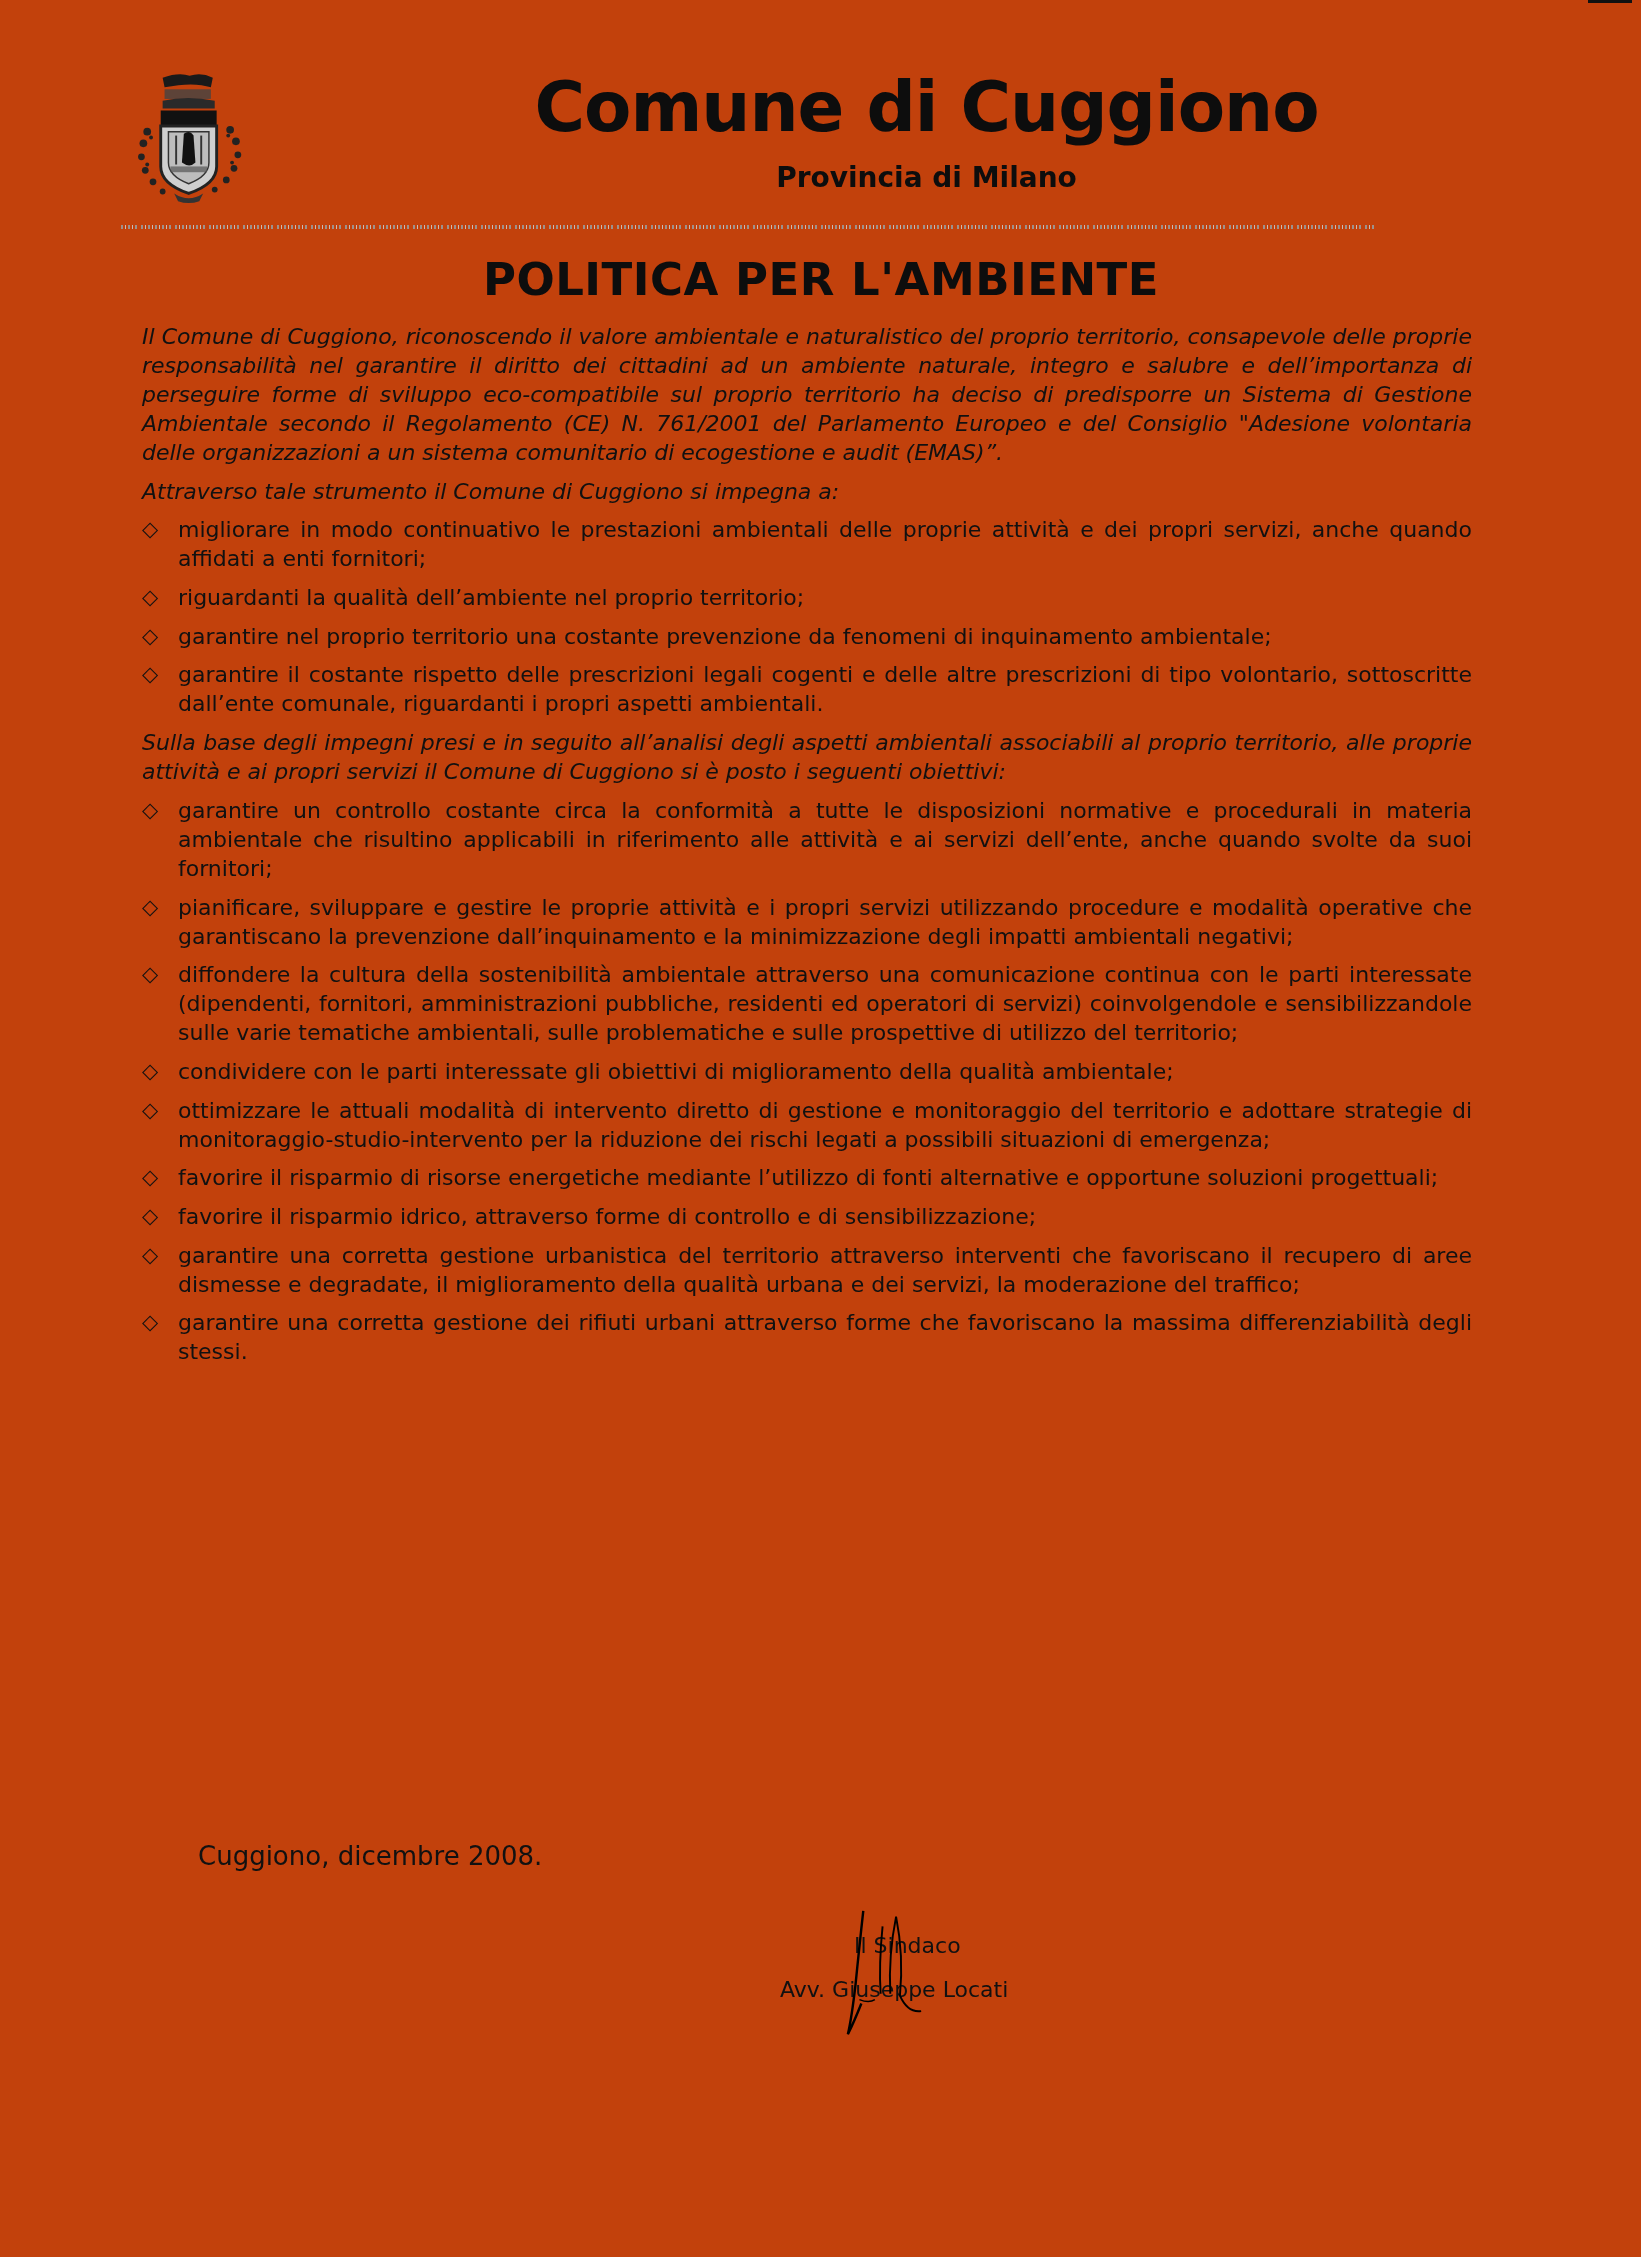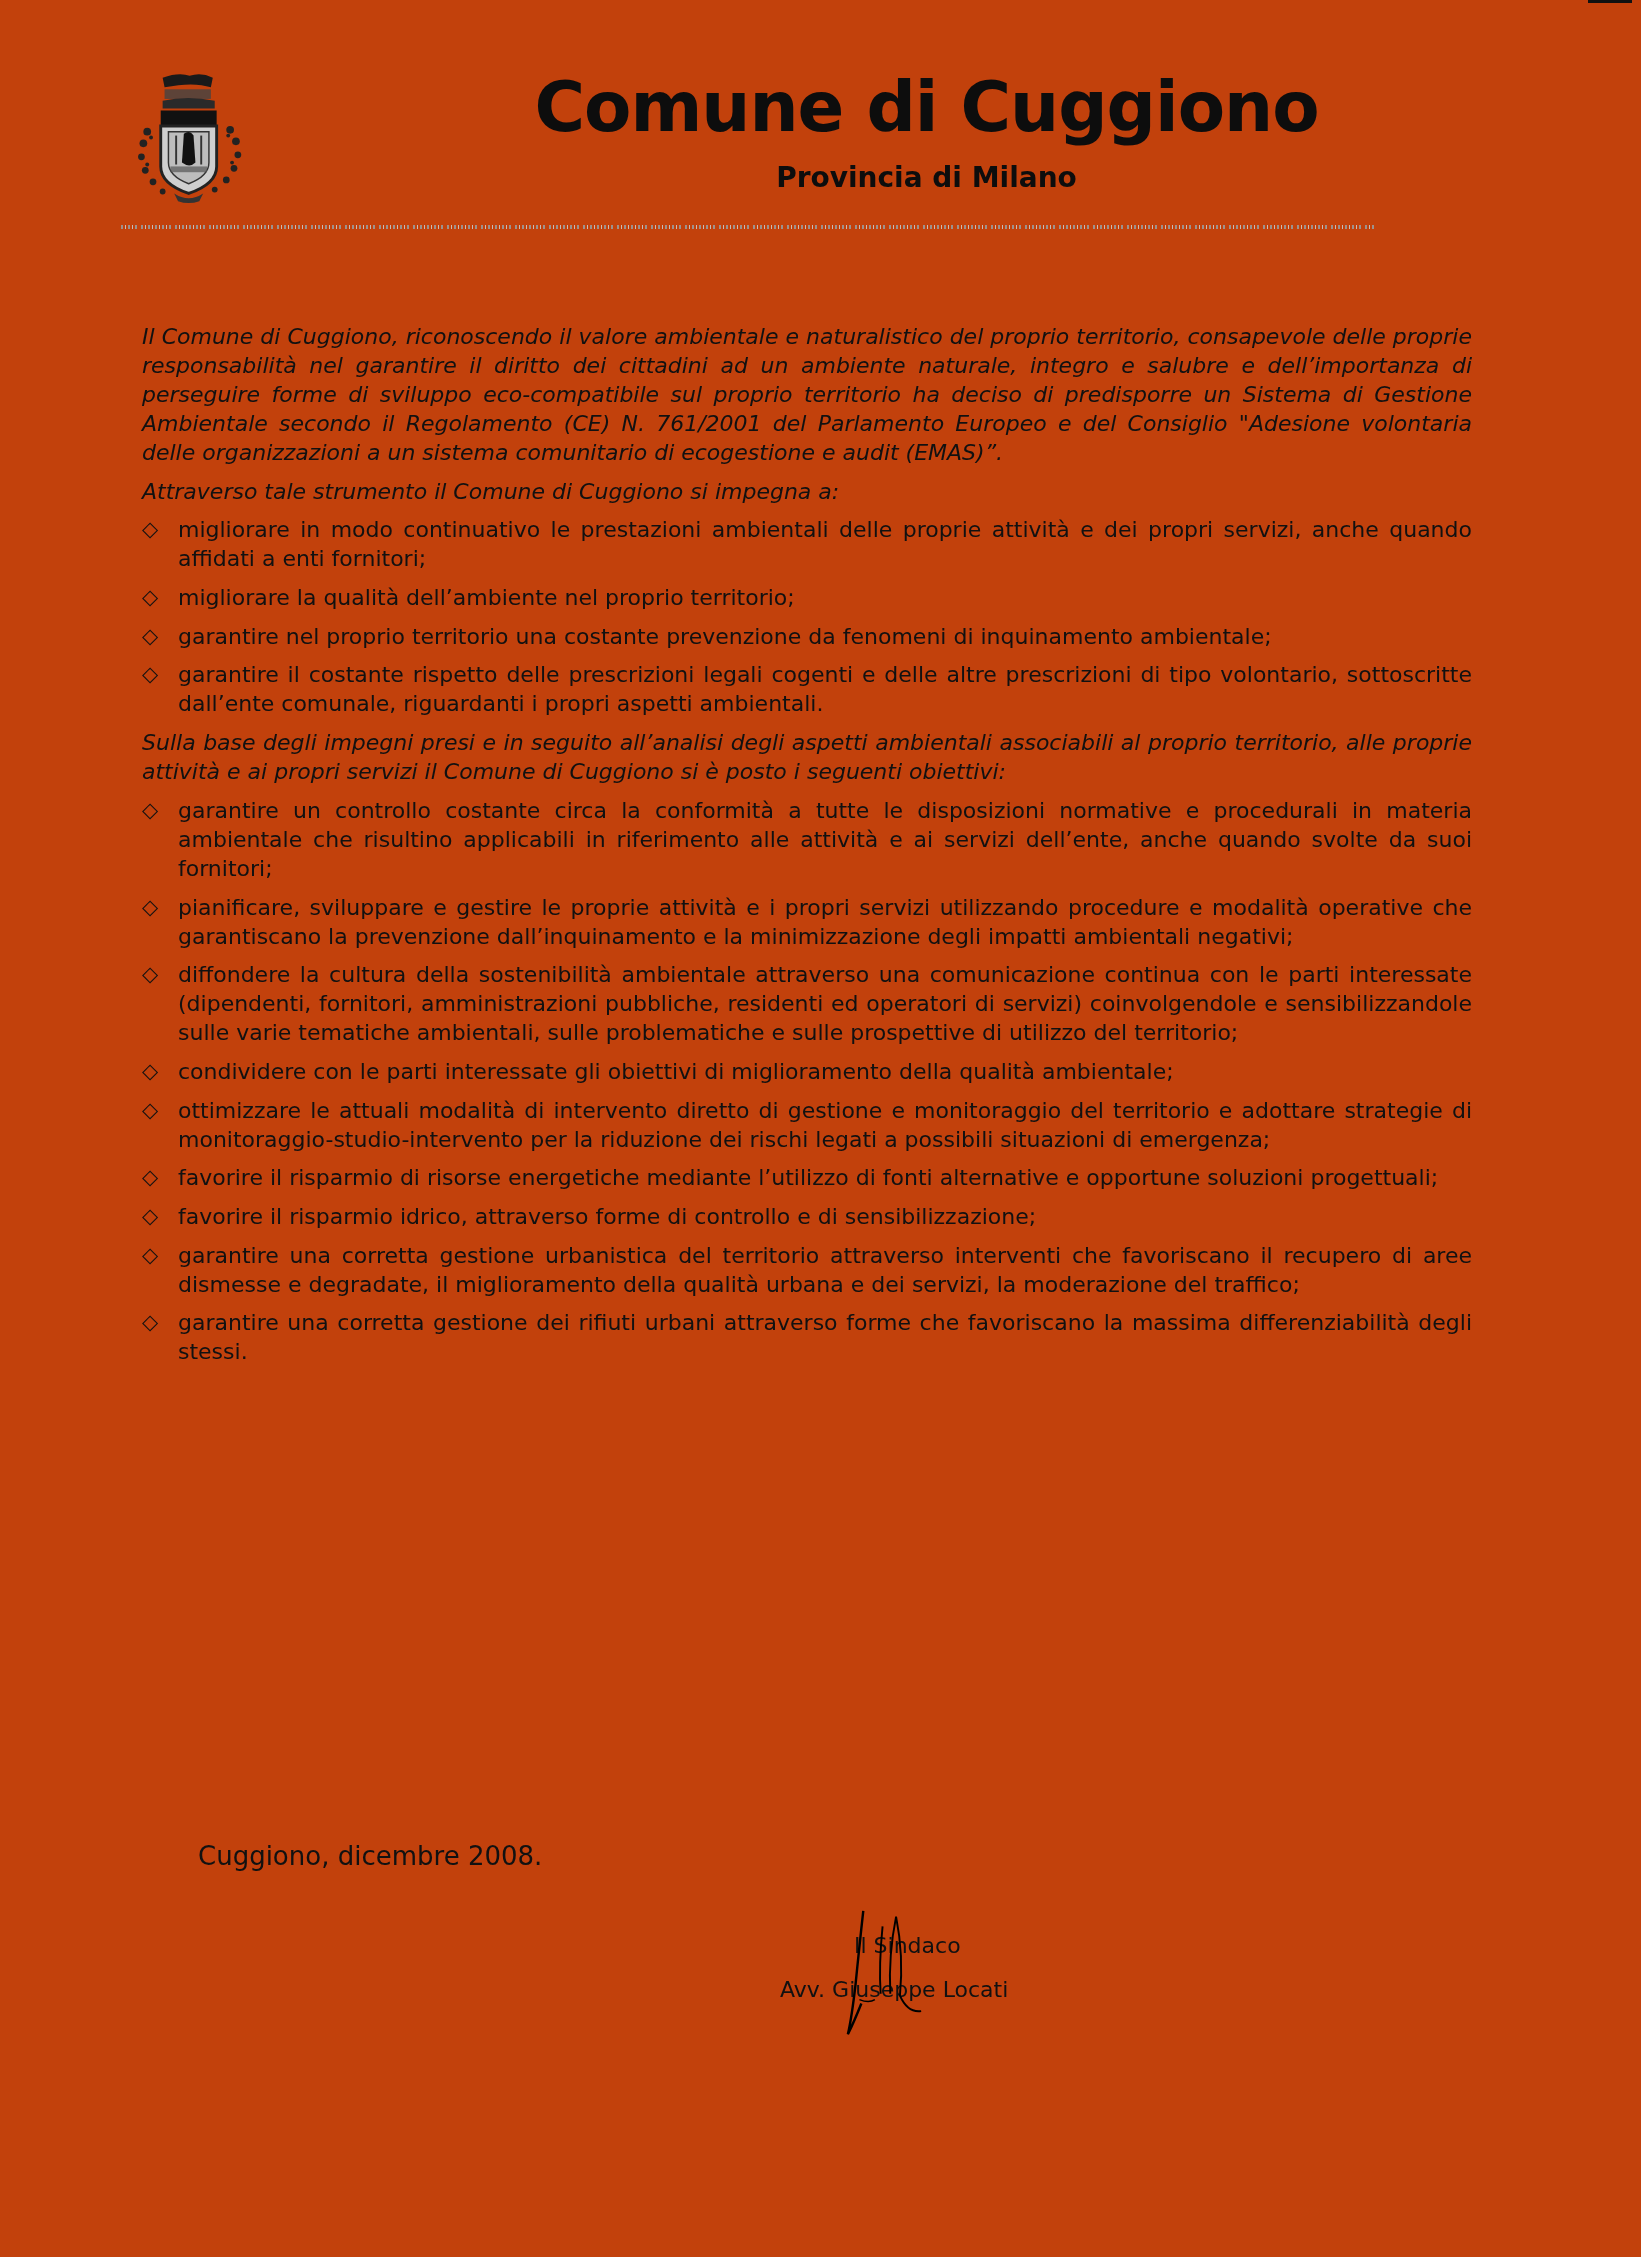--- a/index.html
+++ b/index.html
@@ -79,27 +79,28 @@
     </g>
 
     <path d="M50 128 Q65 138 80 128 L76 136 Q65 140 54 136 Z" fill="#333"></path>
   </svg>
 
   <div class="title">Comune di Cuggiono</div>
   <div class="subtitle">Provincia di Milano</div>
 
   <div class="separator"></div>
 
+  <div class="doc-heading">POLITICA PER L'AMBIENTE</div>
 
   <div class="body">
     <p>Il Comune di Cuggiono, riconoscendo il valore ambientale e naturalistico del proprio territorio, consapevole delle proprie responsabilità nel garantire il diritto dei cittadini ad un ambiente naturale, integro e salubre e dell’importanza di perseguire forme di sviluppo eco-compatibile sul proprio territorio ha deciso di predisporre un Sistema di Gestione Ambientale secondo il Regolamento (CE) N. 761/2001 del Parlamento Europeo e del Consiglio "Adesione volontaria delle organizzazioni a un sistema comunitario di ecogestione e audit (EMAS)”.</p>
     <p>Attraverso tale strumento il Comune di Cuggiono si impegna a:</p>
     <ul>
       <li><span class="bullet">◇</span><span>migliorare in modo continuativo le prestazioni ambientali delle proprie attività e dei propri servizi, anche quando affidati a enti fornitori;</span></li>
-      <li><span class="bullet">◇</span><span>migliorare la qualità dell’ambiente nel proprio territorio;</span></li>
+      <li><span class="bullet">◇</span><span>riguardanti la qualità dell’ambiente nel proprio territorio;</span></li>
       <li><span class="bullet">◇</span><span>garantire nel proprio territorio una costante prevenzione da fenomeni di inquinamento ambientale;</span></li>
       <li><span class="bullet">◇</span><span>garantire il costante rispetto delle prescrizioni legali cogenti e delle altre prescrizioni di tipo volontario, sottoscritte dall’ente comunale, riguardanti i propri aspetti ambientali.</span></li>
     </ul>
     <p>Sulla base degli impegni presi e in seguito all’analisi degli aspetti ambientali associabili al proprio territorio, alle proprie attività e ai propri servizi il Comune di Cuggiono si è posto i seguenti obiettivi:</p>
     <ul>
       <li><span class="bullet">◇</span><span>garantire un controllo costante circa la conformità a tutte le disposizioni normative e procedurali in materia ambientale che  risultino applicabili in riferimento alle attività e ai servizi dell’ente, anche quando svolte da suoi fornitori;</span></li>
       <li><span class="bullet">◇</span><span>pianificare, sviluppare e gestire le proprie attività e i propri servizi utilizzando procedure  e modalità operative che garantiscano la prevenzione dall’inquinamento e la minimizzazione degli impatti ambientali negativi;</span></li>
       <li><span class="bullet">◇</span><span>diffondere la cultura della sostenibilità ambientale attraverso una comunicazione continua con le parti interessate (dipendenti, fornitori, amministrazioni pubbliche, residenti ed operatori di servizi) coinvolgendole e sensibilizzandole sulle varie tematiche ambientali, sulle problematiche e sulle prospettive di utilizzo del territorio;</span></li>
       <li><span class="bullet">◇</span><span>condividere con le parti interessate gli obiettivi di miglioramento della qualità ambientale;</span></li>
       <li><span class="bullet">◇</span><span>ottimizzare le attuali modalità di intervento diretto di gestione e monitoraggio del territorio e adottare strategie di monitoraggio-studio-intervento per la riduzione dei rischi legati a possibili situazioni di emergenza;</span></li>

